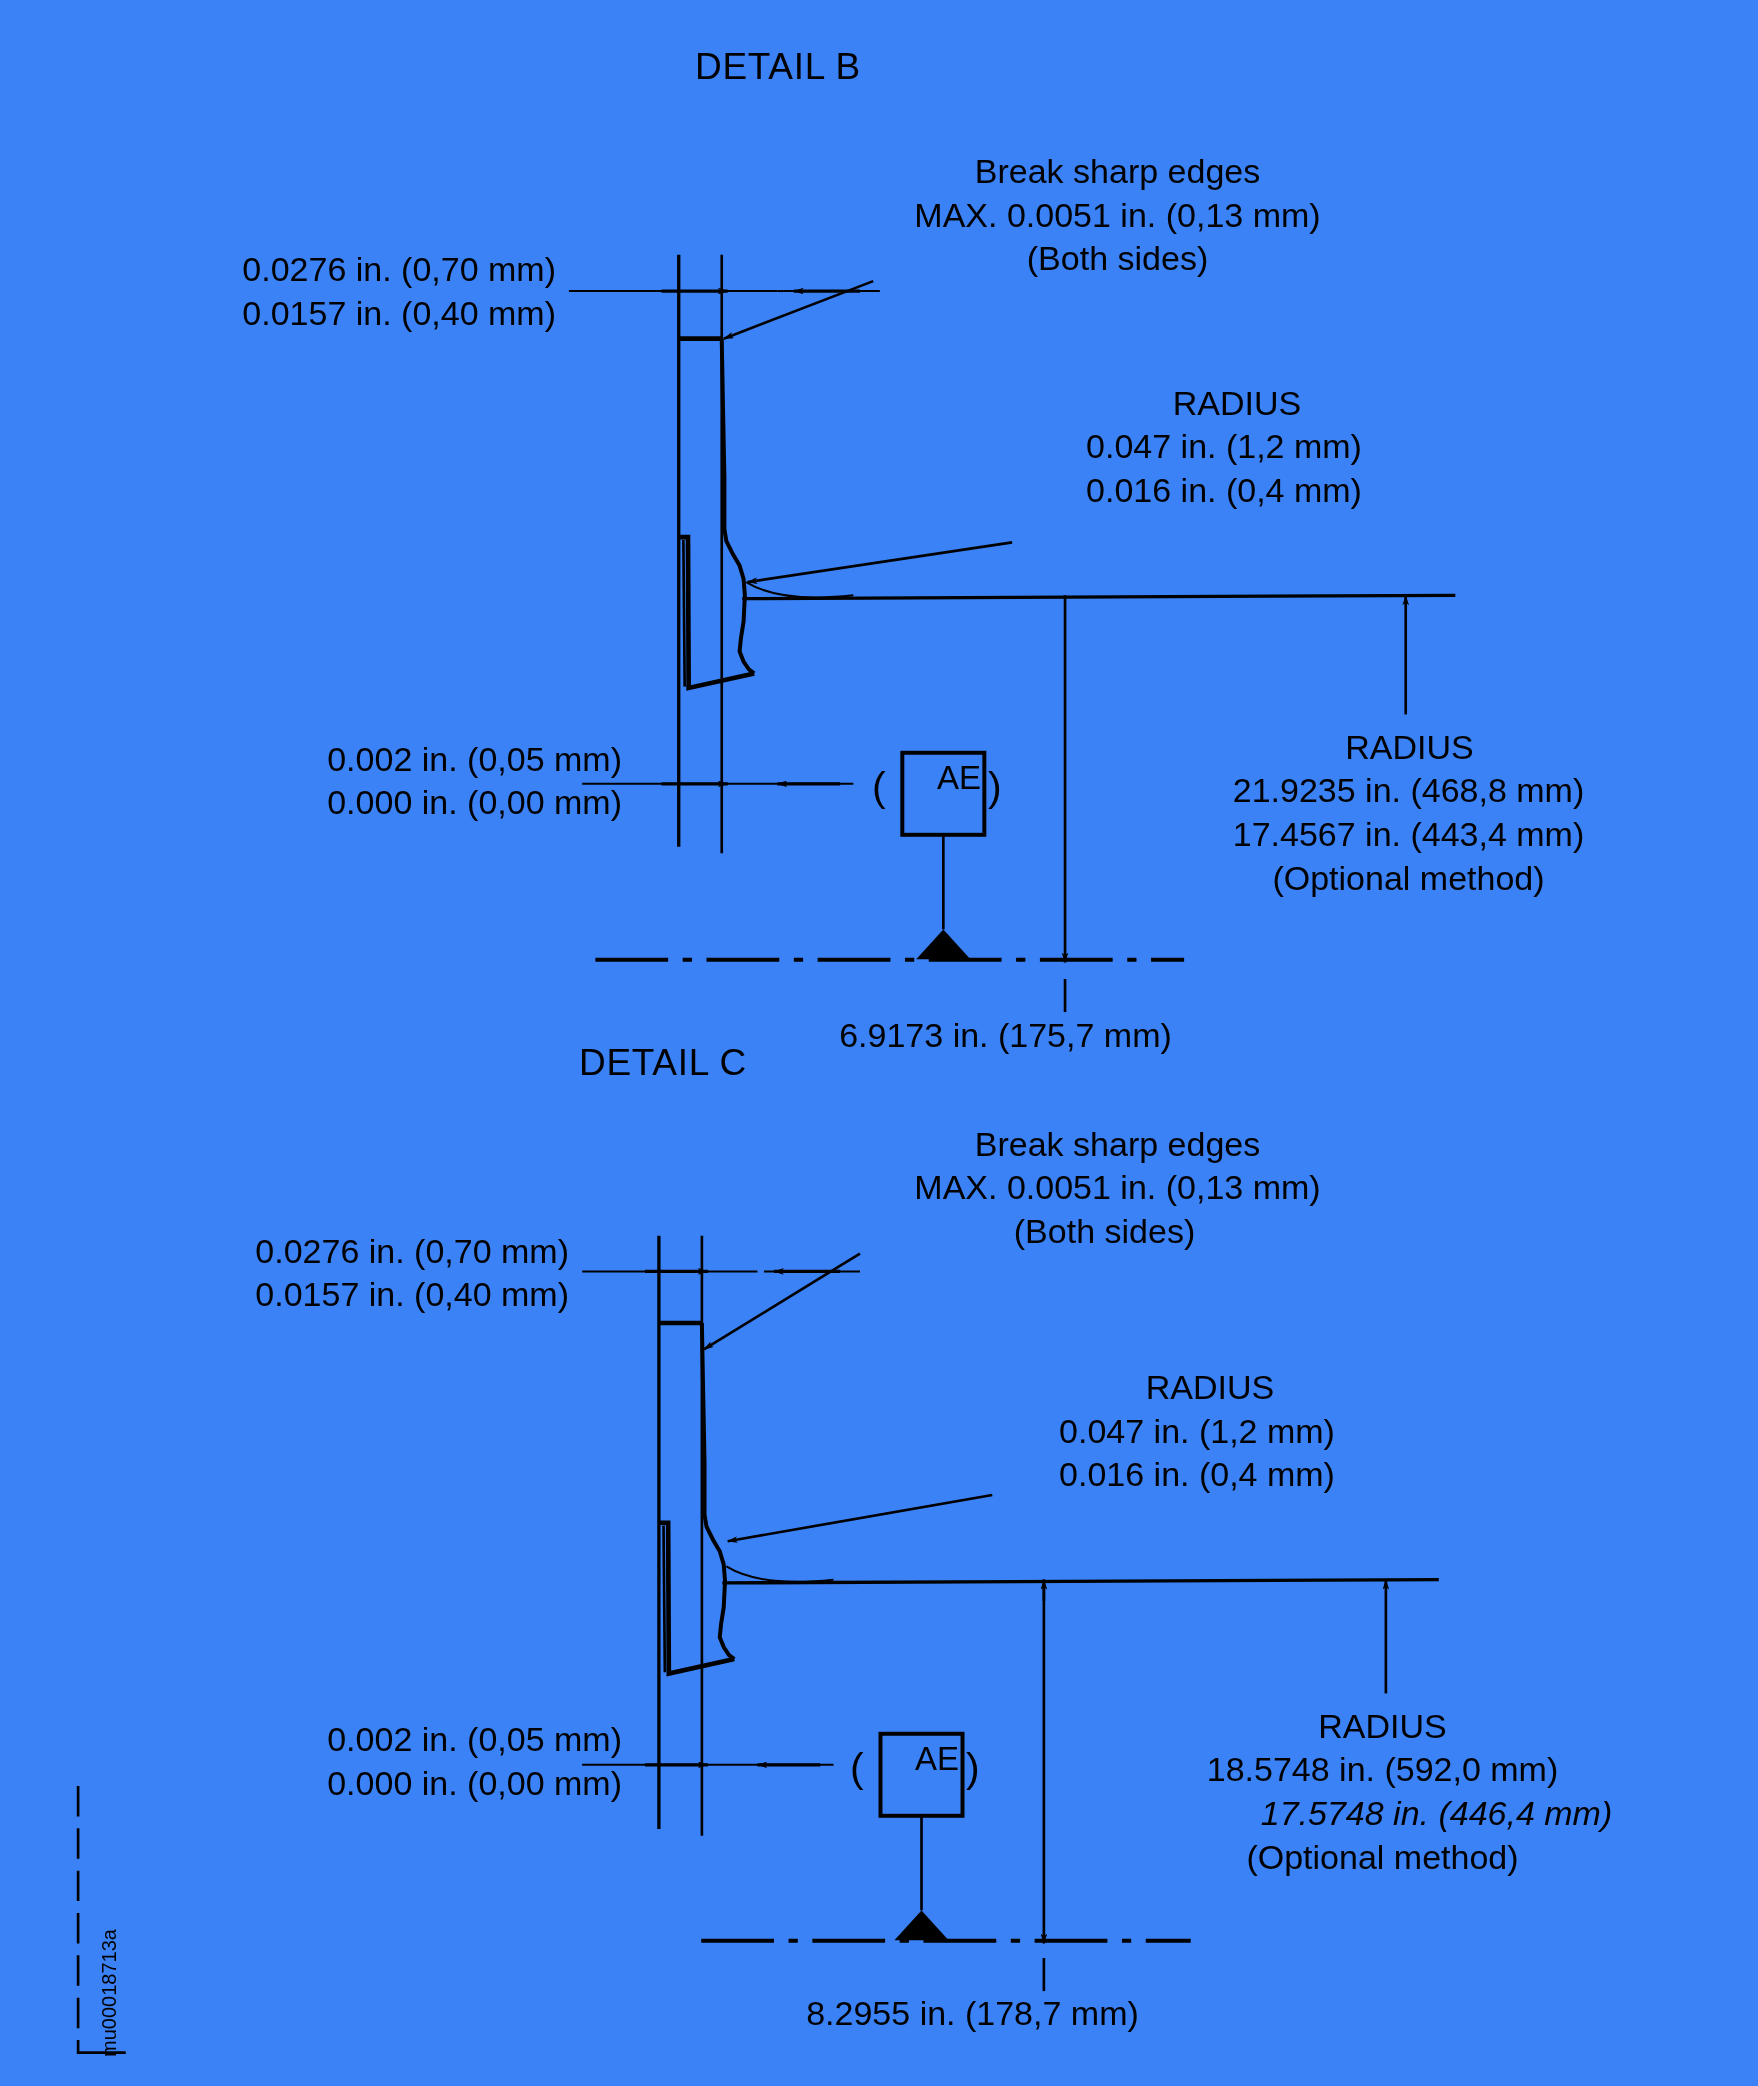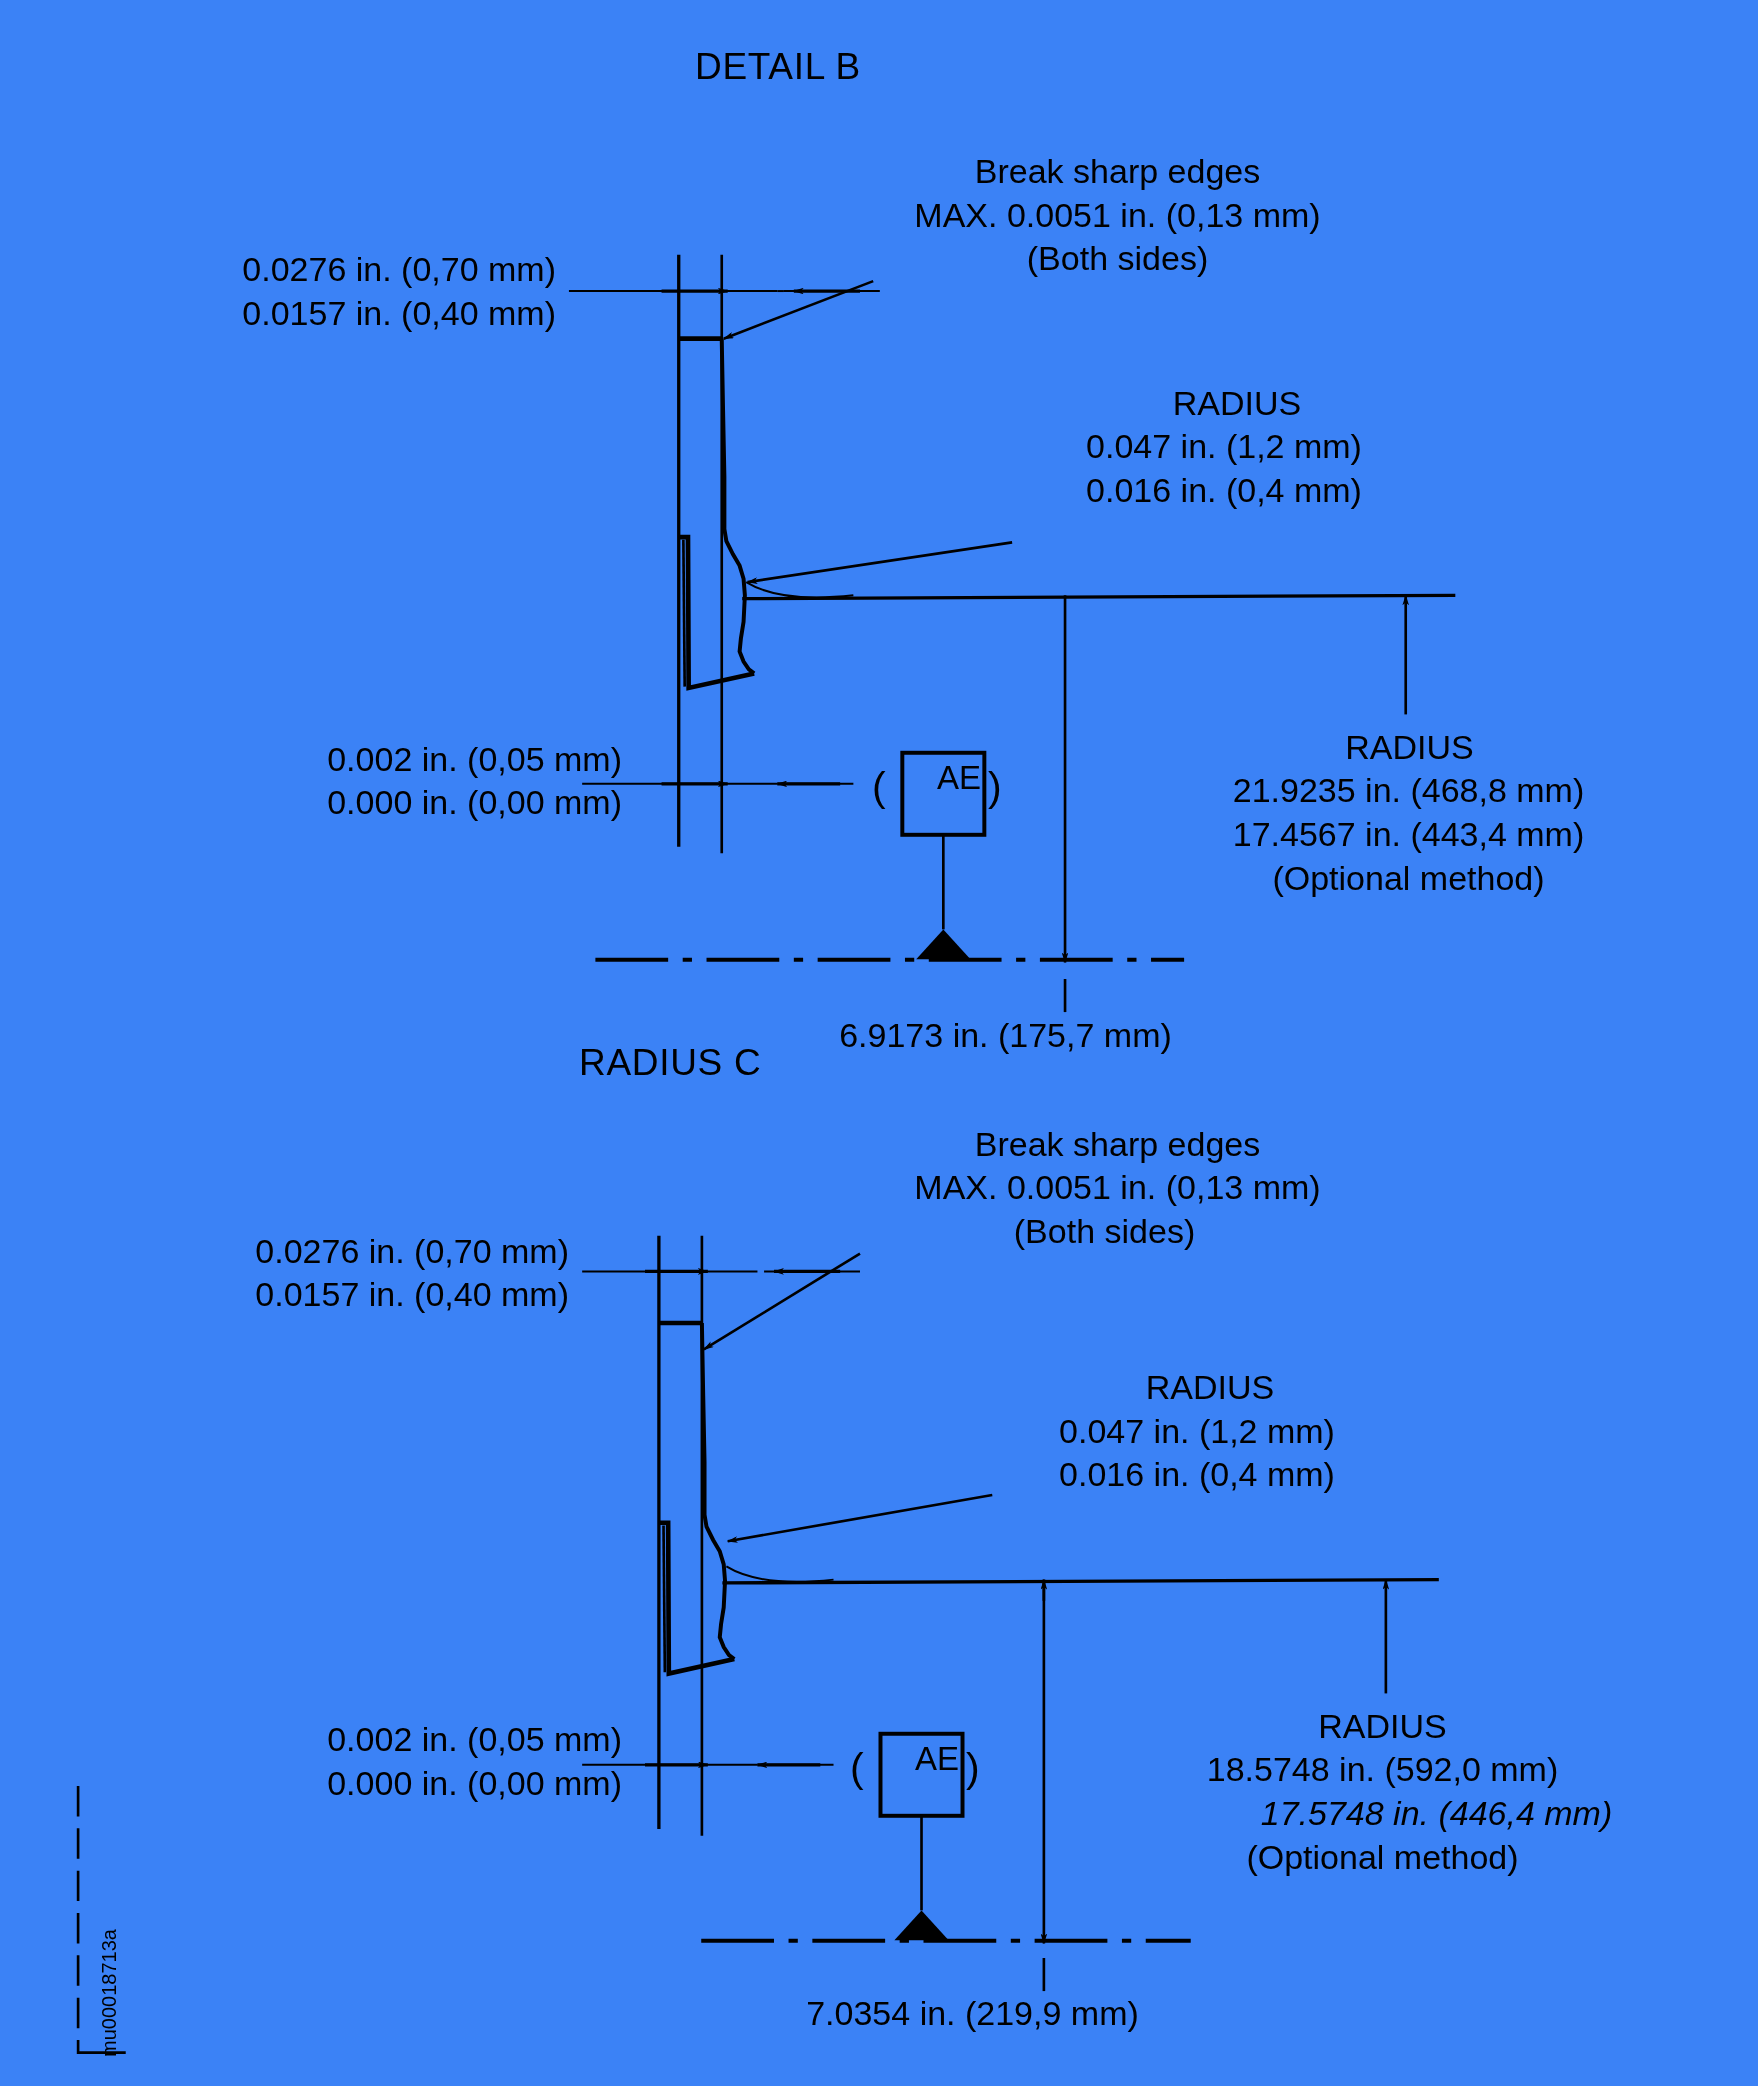--- a/index.html
+++ b/index.html
@@ -85,21 +85,21 @@
   <div class="txt ae-text" style="left:902px; top:759px; width:79px;">AE</div>
   <div class="txt paren" style="left:988px; top:764px;">)</div>
 
   <div class="txt note ctr" style="left:1158px; top:728px; width:503px;">RADIUS</div>
   <div class="txt note ctr" style="left:1144px; top:771px; width:529px;">21.9235 in. (468,8 mm)</div>
   <div class="txt note ctr" style="left:1144px; top:815px; width:529px;">17.4567 in. (443,4 mm)</div>
   <div class="txt note ctr" style="left:1144px; top:859px; width:529px;">(Optional method)</div>
 
   <div class="txt note ctr" style="left:708px; top:1016px; width:595px;">6.9173 in. (175,7 mm)</div>
 
-  <div class="txt detail-title" style="left:579px; top:1042px;">RADIUS C</div>
+  <div class="txt detail-title" style="left:579px; top:1042px;">DETAIL C</div>
 
   <div class="txt note ctr" style="left:853px; top:1125px; width:529px;">Break sharp edges</div>
   <div class="txt note ctr" style="left:820px; top:1168px; width:595px;">MAX. 0.0051 in. (0,13 mm)</div>
   <div class="txt note ctr" style="left:840px; top:1212px; width:529px;">(Both sides)</div>
 
   <div class="txt dim-label" style="left:66px; top:1232px; width:503px;">0.0276 in. (0,70 mm)</div>
   <div class="txt dim-label" style="left:66px; top:1275px; width:503px;">0.0157 in. (0,40 mm)</div>
 
   <div class="txt note ctr" style="left:1025px; top:1368px; width:370px;">RADIUS</div>
   <div class="txt note ctr" style="left:992px; top:1412px; width:410px;">0.047 in. (1,2 mm)</div>
@@ -110,21 +110,21 @@
 
   <div class="txt paren" style="left:850px; top:1745px;">(</div>
   <div class="txt ae-text" style="left:880px; top:1740px; width:79px;">AE</div>
   <div class="txt paren" style="left:966px; top:1745px;">)</div>
 
   <div class="txt note ctr" style="left:1131px; top:1707px; width:503px;">RADIUS</div>
   <div class="txt note ctr" style="left:1118px; top:1750px; width:529px;">18.5748 in. (592,0 mm)</div>
   <div class="txt note ctr" style="left:1172px; top:1794px; width:529px;font-style:italic;">17.5748 in. (446,4 mm)</div>
   <div class="txt note ctr" style="left:1118px; top:1838px; width:529px;">(Optional method)</div>
 
-  <div class="txt note ctr" style="left:675px; top:1994px; width:595px;">7.0354 in. (219,9 mm)</div>
+  <div class="txt note ctr" style="left:675px; top:1994px; width:595px;">8.2955 in. (178,7 mm)</div>
 
   <div class="sidecode" style="left:98px; top:2057px;">mu00018713a</div>
 
   <svg class="svg-layer" viewBox="0 0 2659 3155" xmlns="http://www.w3.org/2000/svg">
     <defs>
       <marker id="arrHead" markerWidth="16" markerHeight="10" refX="15" refY="5" orient="auto" markerUnits="userSpaceOnUse">
         <path d="M0,0 L16,5 L0,10 L4,5 Z" fill="#000"></path>
       </marker>
       <marker id="arrHeadStart" markerWidth="16" markerHeight="10" refX="1" refY="5" orient="auto" markerUnits="userSpaceOnUse">
         <path d="M16,0 L0,5 L16,10 L12,5 Z" fill="#000"></path>

